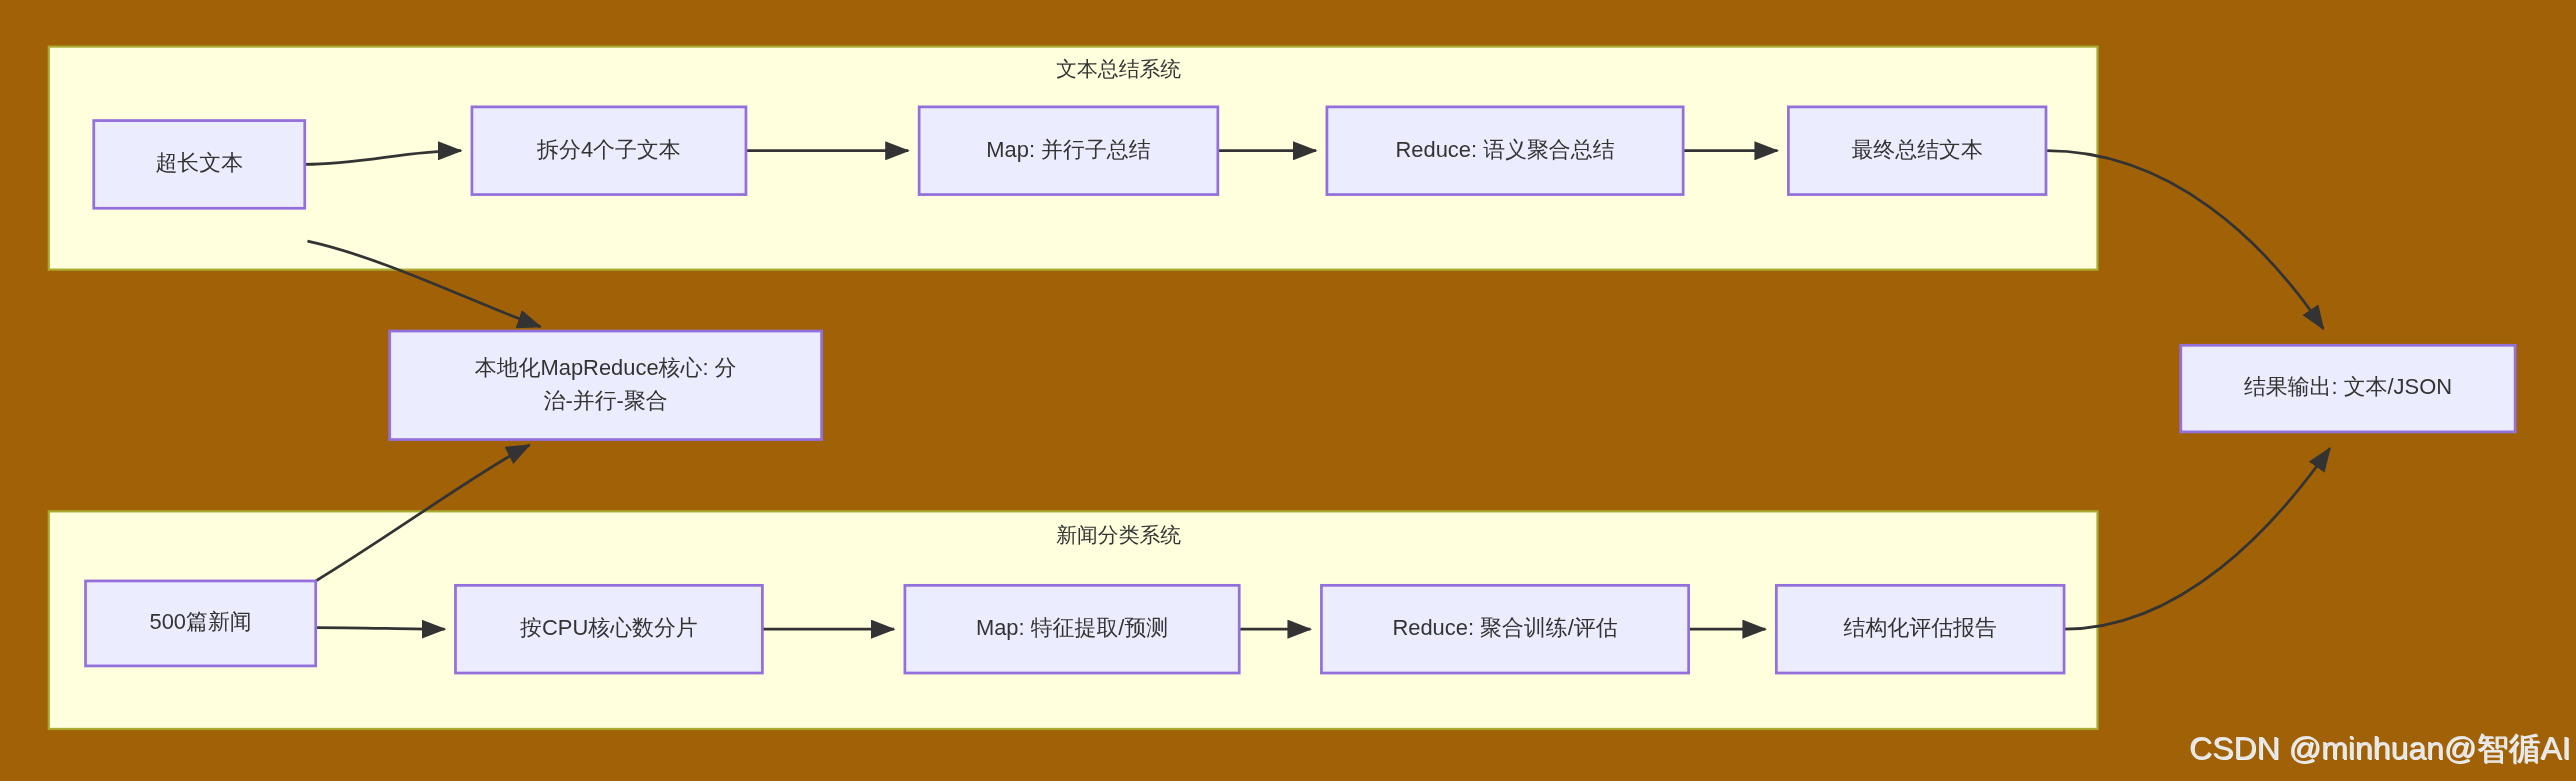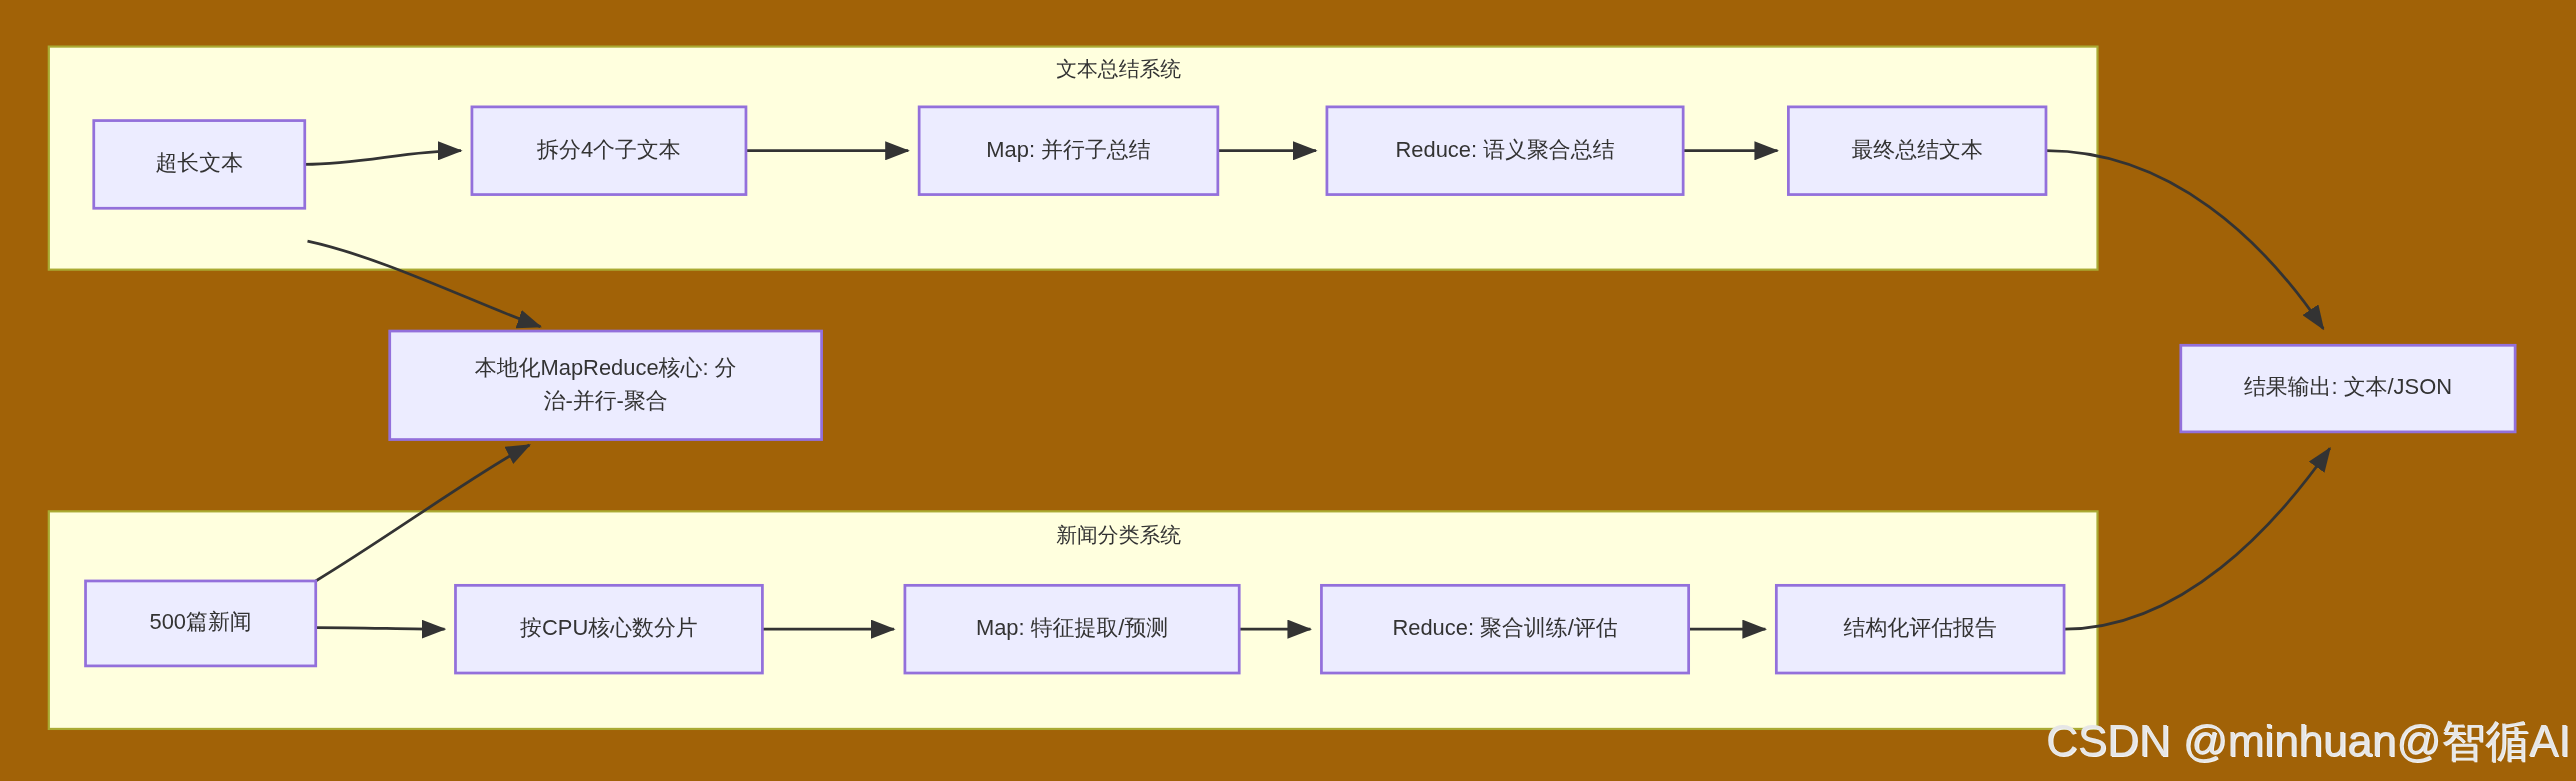--- a/index.html
+++ b/index.html
@@ -50,21 +50,21 @@
     dominant-baseline: middle;
   }
   .edge-path {
     fill: none;
     stroke: #333333;
     stroke-width: 5;
   }
   .watermark {
     position: absolute;
     font-family: "Liberation Sans", "DejaVu Sans", sans-serif;
-    font-size: 44px;
+    font-size: 32px;
     color: #e6e6e6;
     text-shadow: 1.1px 1.1px 0 #f4f4f4;
     white-space: nowrap;
     right: 5.5px;
     bottom: 10px;
     user-select: none;
     pointer-events: none;
   }
 </style>
 </head>

